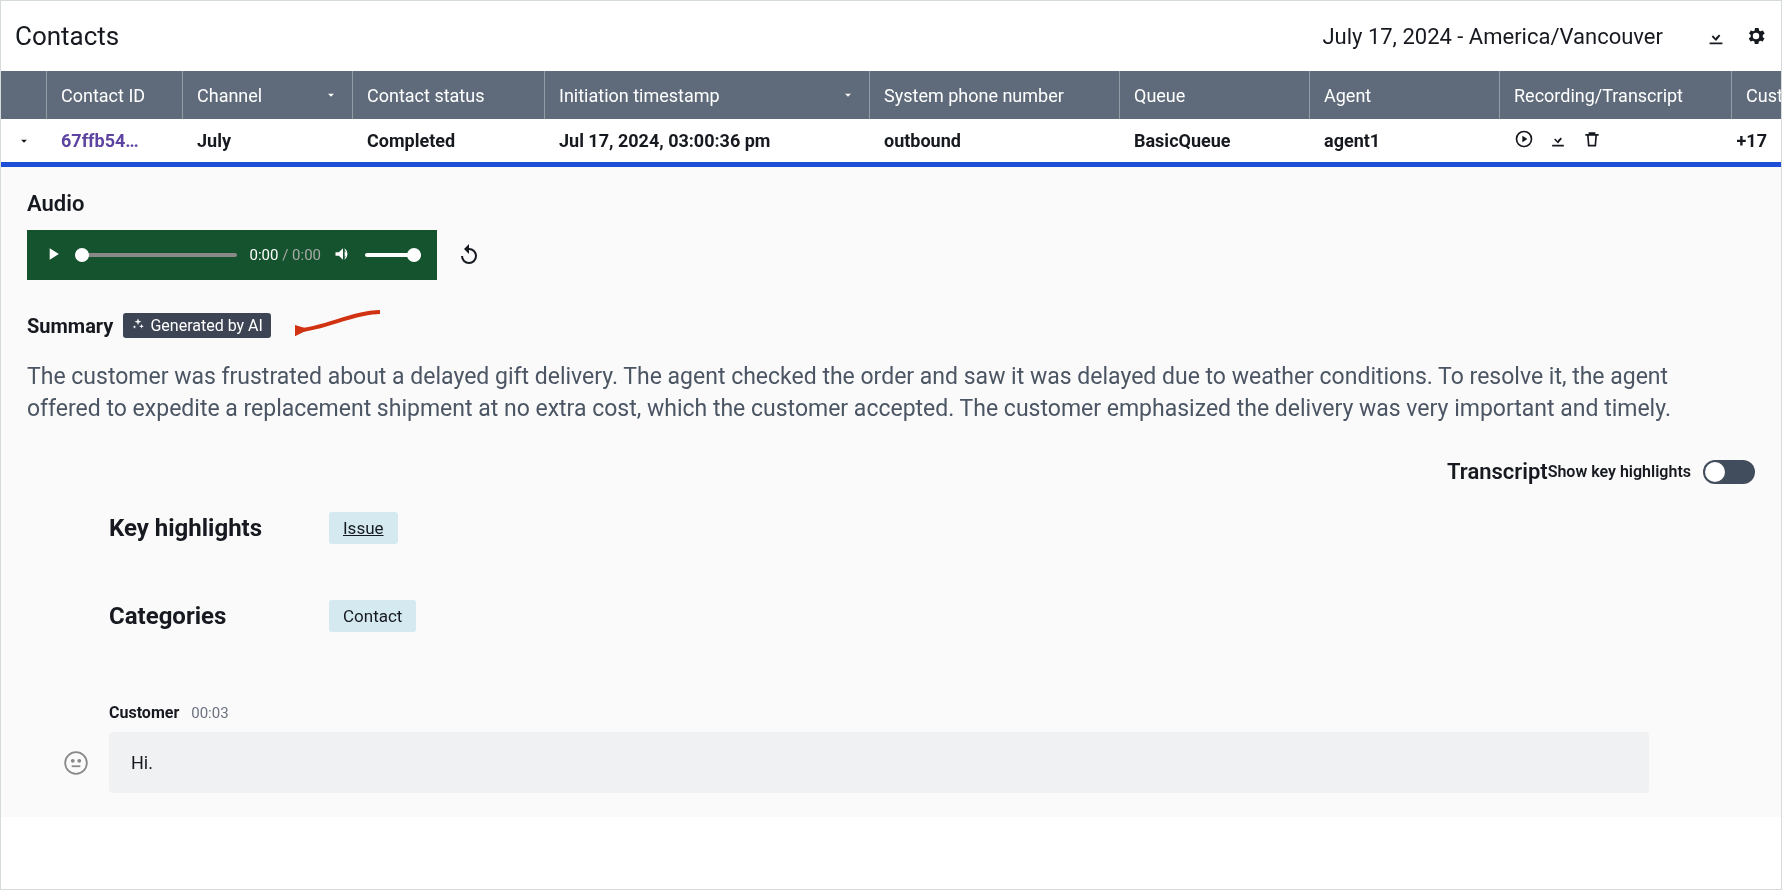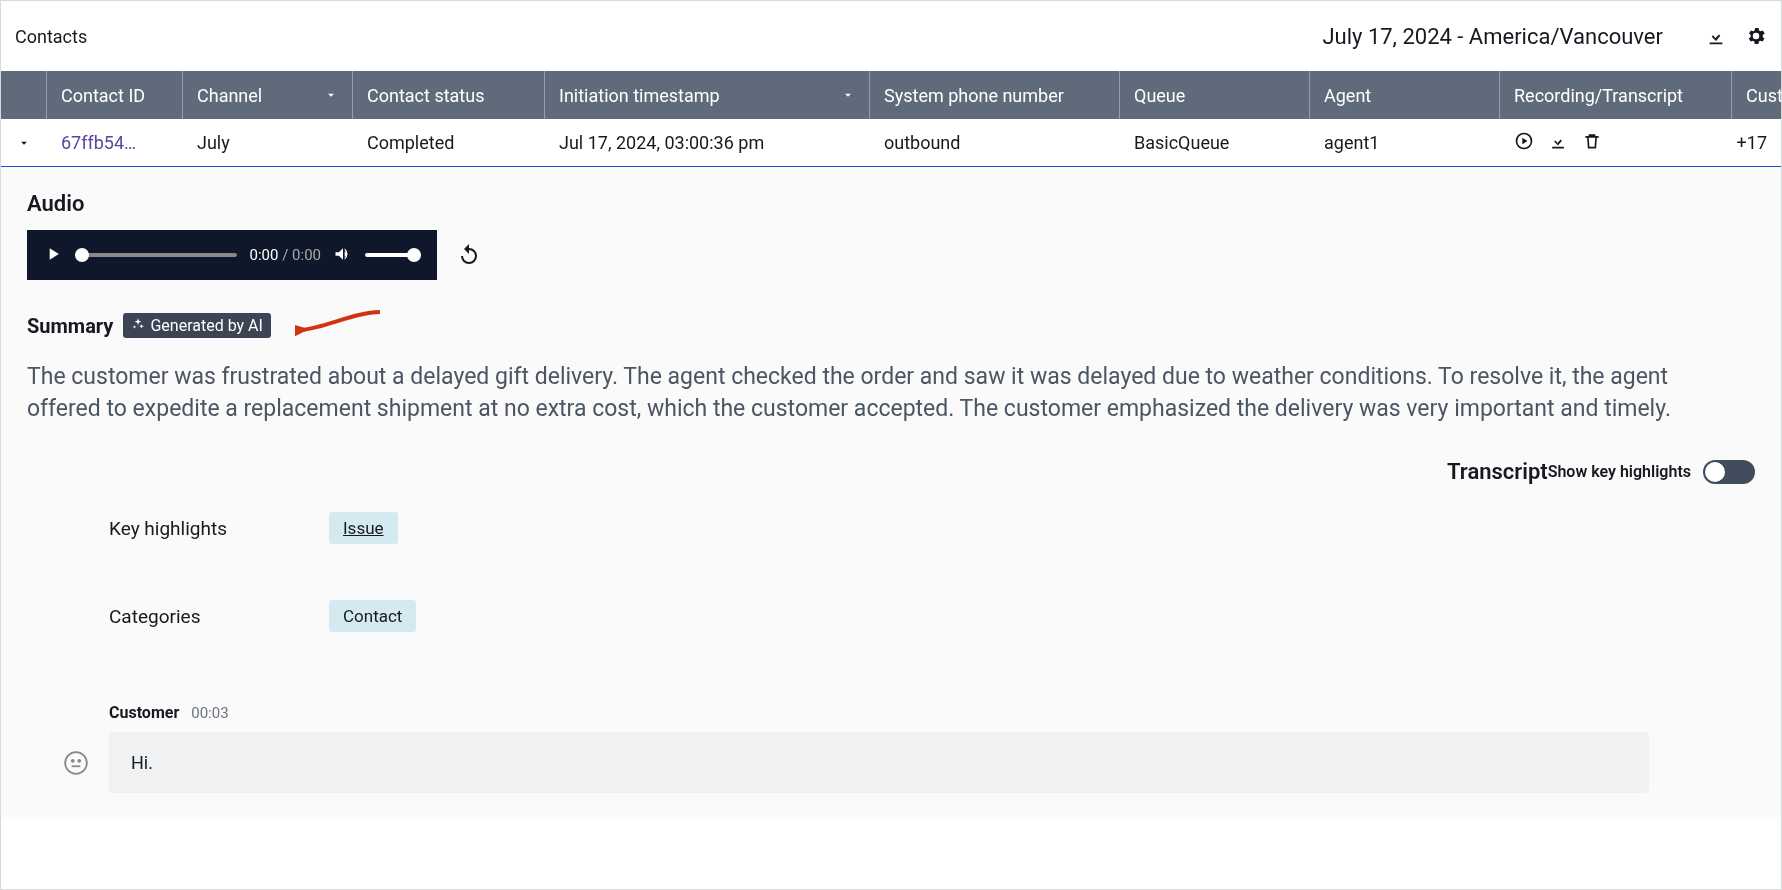--- a/index.html
+++ b/index.html
@@ -19,21 +19,21 @@
     }
     
     .top-bar {
       display: flex;
       align-items: center;
       justify-content: space-between;
       padding: 12px 14px 12px 14px;
       height: 70px;
     }
     .top-bar h1 {
-      font-size: 18px;
+      font-size: 26px;
       font-weight: 400;
       color: #16191f;
     }
     .top-bar-right {
       display: flex;
       align-items: center;
       gap: 18px;
     }
     .date-tz {
       font-size: 22px;
@@ -68,21 +68,22 @@
     .th .chev {
       margin-left: auto;
       padding-left: 14px;
     }
     
     .data-row {
       display: flex;
       align-items: center;
       height: 48px;
       font-size: 18px;
-      border-bottom: 1px solid #1d4ed8;
+      border-bottom: 5px solid #1d4ed8;
+      font-weight: bold;
     }
     .td {
       padding: 0 14px;
       display: flex;
       align-items: center;
       white-space: nowrap;
     }
     .expander-col { width: 46px; justify-content: center; }
     .col-contactid { width: 136px; }
     .col-channel { width: 170px; }
@@ -112,21 +113,21 @@
       margin-bottom: 14px;
       color: #16191f;
     }
     .audio-row {
       display: flex;
       align-items: center;
       gap: 20px;
       margin-bottom: 28px;
     }
     .audio-player {
-      background: #0f172a;
+      background: #14532d;
       width: 410px;
       height: 50px;
       display: flex;
       align-items: center;
       padding: 0 16px;
       gap: 12px;
       color: #fff;
     }
     .audio-play { cursor: pointer; }
     .audio-track {
@@ -193,21 +194,21 @@
     .toggle .knob {
       width: 20px; height: 20px; background: #fff; border-radius: 50%;
       position: absolute; left: 2px; top: 2px;
     }
     .kv-row {
       display: flex;
       align-items: center;
       margin: 0 0 56px 82px;
       gap: 40px;
     }
-    .kv-label { font-size: 19px; font-weight: 400; width: 180px; color: #16191f; }
+    .kv-label { font-size: 24px; font-weight: 700; width: 180px; color: #16191f; }
     .chip {
       background: #d5eaf0;
       padding: 6px 14px;
       border-radius: 3px;
       font-size: 17px;
       text-align: right;
     }
     .chip.underline { text-decoration: underline; }
     .msg-row {
       margin-left: 82px;

